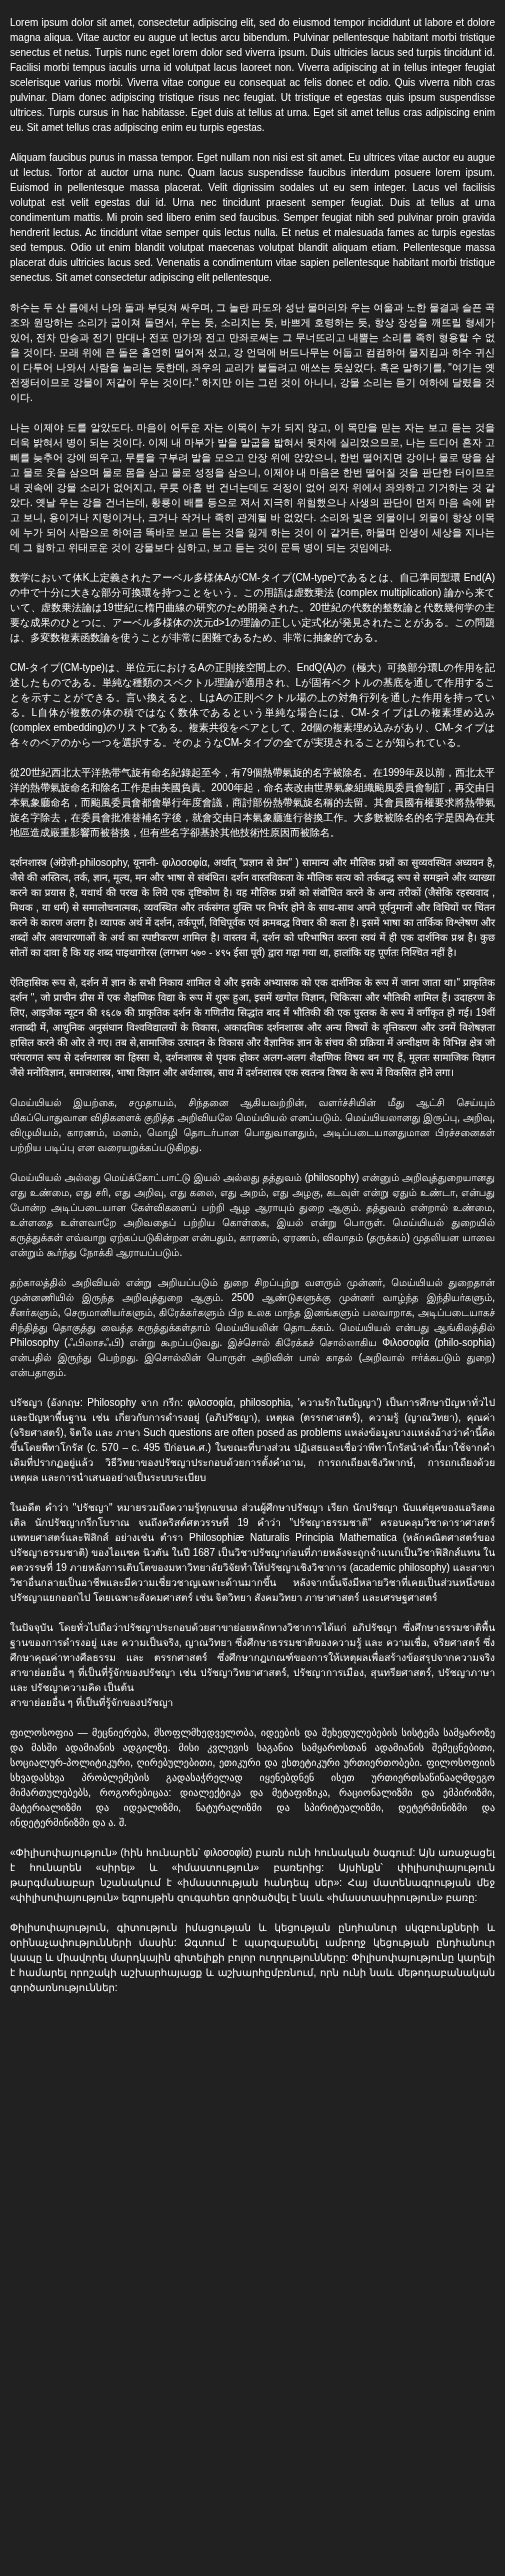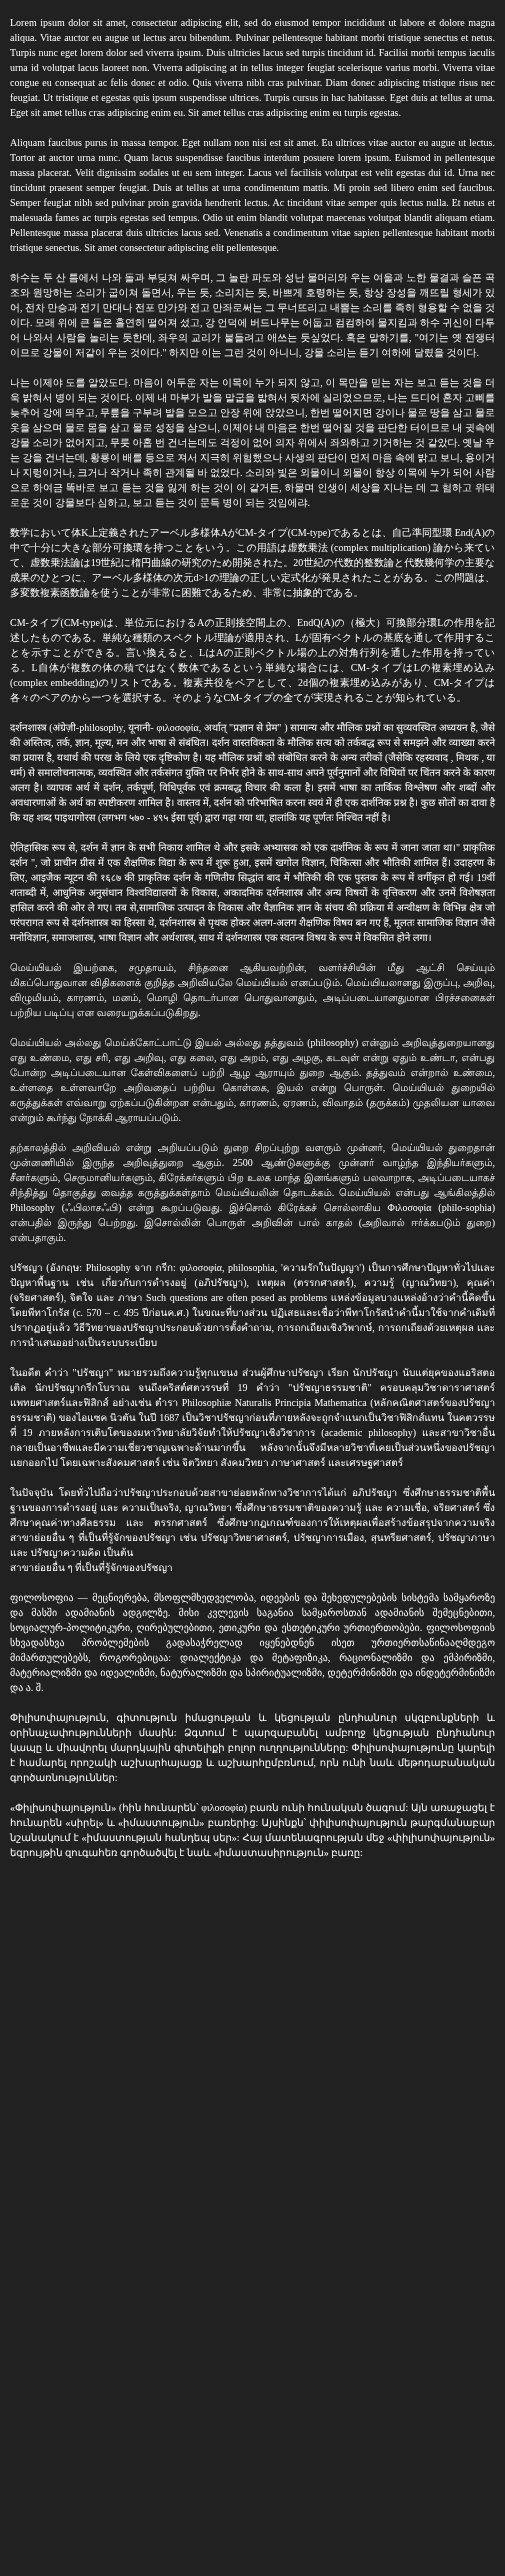--- a/index.html
+++ b/index.html
@@ -10,44 +10,45 @@
     overflow: hidden;
   }
   .doc {
     box-sizing: border-box;
     width: 505px;
     padding: 15px 10px 0 10px;
   }
   .para {
     margin: 0 0 15px 0;
     color: #ffffff;
-    font-family: Liberation Serif, serif;
+    font-family: Liberation Sans, sans-serif;
     font-size: 10px;
     line-height: 15px;
     text-align: justify;
     white-space: pre-wrap;
     overflow-wrap: break-word;
   }
 </style>
 </head>
 <body style="background: rgb(33, 33, 33);">
 
 <main class="doc" style="color: rgb(255, 255, 255);">
     <p class="para" lang="la">Lorem ipsum dolor sit amet, consectetur adipiscing elit, sed do eiusmod tempor incididunt ut labore et dolore magna aliqua. Vitae auctor eu augue ut lectus arcu bibendum. Pulvinar pellentesque habitant morbi tristique senectus et netus. Turpis nunc eget lorem dolor sed viverra ipsum. Duis ultricies lacus sed turpis tincidunt id. Facilisi morbi tempus iaculis urna id volutpat lacus laoreet non. Viverra adipiscing at in tellus integer feugiat scelerisque varius morbi. Viverra vitae congue eu consequat ac felis donec et odio. Quis viverra nibh cras pulvinar. Diam donec adipiscing tristique risus nec feugiat. Ut tristique et egestas quis ipsum suspendisse ultrices. Turpis cursus in hac habitasse. Eget duis at tellus at urna. Eget sit amet tellus cras adipiscing enim eu. Sit amet tellus cras adipiscing enim eu turpis egestas.</p>
     <p class="para" lang="la">Aliquam faucibus purus in massa tempor. Eget nullam non nisi est sit amet. Eu ultrices vitae auctor eu augue ut lectus. Tortor at auctor urna nunc. Quam lacus suspendisse faucibus interdum posuere lorem ipsum. Euismod in pellentesque massa placerat. Velit dignissim sodales ut eu sem integer. Lacus vel facilisis volutpat est velit egestas dui id. Urna nec tincidunt praesent semper feugiat. Duis at tellus at urna condimentum mattis. Mi proin sed libero enim sed faucibus. Semper feugiat nibh sed pulvinar proin gravida hendrerit lectus. Ac tincidunt vitae semper quis lectus nulla. Et netus et malesuada fames ac turpis egestas sed tempus. Odio ut enim blandit volutpat maecenas volutpat blandit aliquam etiam. Pellentesque massa placerat duis ultricies lacus sed. Venenatis a condimentum vitae sapien pellentesque habitant morbi tristique senectus. Sit amet consectetur adipiscing elit pellentesque.</p>
     <p class="para" lang="ko">하수는 두 산 틈에서 나와 돌과 부딪쳐 싸우며, 그 놀란 파도와 성난 물머리와 우는 여울과 노한 물결과 슬픈 곡조와 원망하는 소리가 굽이쳐 돌면서, 우는 듯, 소리치는 듯, 바쁘게 호령하는 듯, 항상 장성을 깨뜨릴 형세가 있어, 전차 만승과 전기 만대나 전포 만가와 전고 만좌로써는 그 무너뜨리고 내뿜는 소리를 족히 형용할 수 없을 것이다. 모래 위에 큰 돌은 홀연히 떨어져 섰고, 강 언덕에 버드나무는 어둡고 컴컴하여 물지킴과 하수 귀신이 다투어 나와서 사람을 놀리는 듯한데, 좌우의 교리가 붙들려고 애쓰는 듯싶었다. 혹은 말하기를, "여기는 옛 전쟁터이므로 강물이 저같이 우는 것이다." 하지만 이는 그런 것이 아니니, 강물 소리는 듣기 여하에 달렸을 것이다.</p>
     <p class="para" lang="ko">나는 이제야 도를 알았도다. 마음이 어두운 자는 이목이 누가 되지 않고, 이 목만을 믿는 자는 보고 듣는 것을 더욱 밝혀서 병이 되는 것이다. 이제 내 마부가 발을 말굽을 밟혀서 뒷차에 실리었으므로, 나는 드디어 혼자 고삐를 늦추어 강에 띄우고, 무릎을 구부려 발을 모으고 안장 위에 앉았으니, 한번 떨어지면 강이나 물로 땅을 삼고 물로 옷을 삼으며 물로 몸을 삼고 물로 성정을 삼으니, 이제야 내 마음은 한번 떨어질 것을 판단한 터이므로 내 귓속에 강물 소리가 없어지고, 무릇 아홉 번 건너는데도 걱정이 없어 의자 위에서 좌와하고 기거하는 것 같았다. 옛날 우는 강을 건너는데, 황룡이 배를 등으로 져서 지극히 위험했으나 사생의 판단이 먼저 마음 속에 밝고 보니, 용이거나 지렁이거나, 크거나 작거나 족히 관계될 바 없었다. 소리와 빛은 외물이니 외물이 항상 이목에 누가 되어 사람으로 하여금 똑바로 보고 듣는 것을 잃게 하는 것이 이 같거든, 하물며 인생이 세상을 지나는 데 그 험하고 위태로운 것이 강물보다 심하고, 보고 듣는 것이 문득 병이 되는 것임에랴.</p>
     <p class="para" lang="ja">数学において体K上定義されたアーベル多様体AがCM-タイプ(CM-type)であるとは、自己準同型環 End(A)の中で十分に大きな部分可換環を持つことをいう。この用語は虚数乗法 (complex multiplication) 論から来ていて、虚数乗法論は19世紀に楕円曲線の研究のため開発された。20世紀の代数的整数論と代数幾何学の主要な成果のひとつに、アーベル多様体の次元d&gt;1の理論の正しい定式化が発見されたことがある。この問題は、多変数複素函数論を使うことが非常に困難であるため、非常に抽象的である。</p>
     <p class="para" lang="ja">CM-タイプ(CM-type)は、単位元におけるAの正則接空間上の、EndQ(A)の（極大）可換部分環Lの作用を記述したものである。単純な種類のスペクトル理論が適用され、Lが固有ベクトルの基底を通して作用することを示すことができる。言い換えると、LはAの正則ベクトル場の上の対角行列を通した作用を持っている。L自体が複数の体の積ではなく数体であるという単純な場合には、CM-タイプはLの複素埋め込み(complex embedding)のリストである。複素共役をペアとして、2d個の複素埋め込みがあり、CM-タイプは各々のペアのから一つを選択する。そのようなCM-タイプの全てが実現されることが知られている。</p>
+    <p class="para" lang="zh">從20世紀西北太平洋热带气旋有命名紀錄起至今，有79個熱帶氣旋的名字被除名。在1999年及以前，西北太平洋的熱帶氣旋命名和除名工作是由美國負責。2000年起，命名表改由世界氣象組織颱風委員會制訂，再交由日本氣象廳命名，而颱風委員會都會舉行年度會議，商討部份熱帶氣旋名稱的去留。其會員國有權要求將熱帶氣旋名字除去，在委員會批准替補名字後，就會交由日本氣象廳進行替換工作。大多數被除名的名字是因為在其地區造成嚴重影響而被替換，但有些名字卻基於其他技術性原因而被除名。</p>
     <p class="para" lang="hi">दर्शनशास्त्र (अंग्रेज़ी-philosophy, यूनानी- φιλοσοφία, अर्थात् "प्रज्ञान से प्रेम" ) सामान्य और मौलिक प्रश्नों का सुव्यवस्थित अध्ययन है, जैसे की अस्तित्व, तर्क, ज्ञान, मूल्य, मन और भाषा से संबंधित। दर्शन वास्तविकता के मौलिक सत्य को तर्कबद्ध रूप से समझने और व्याख्या करने का प्रयास है, यथार्थ की परख के लिये एक दृष्टिकोण है। यह मौलिक प्रश्नों को संबोधित करने के अन्य तरीकों (जैसेकि रहस्यवाद , मिथक , या धर्म) से समालोचनात्मक, व्यवस्थित और तर्कसंगत युक्ति पर निर्भर होने के साथ-साथ अपने पूर्वनुमानों और विधियों पर चिंतन करने के कारण अलग है। व्यापक अर्थ में दर्शन, तर्कपूर्ण, विधिपूर्वक एवं क्रमबद्ध विचार की कला है। इसमें भाषा का तार्किक विश्लेषण और शब्दों और अवधारणाओं के अर्थ का स्पष्टीकरण शामिल है। वास्तव में, दर्शन को परिभाषित करना स्वयं में ही एक दार्शनिक प्रश्न है। कुछ सोतों का दावा है कि यह शब्द पाइथागोरस (लगभग ५७० - ४९५ ईसा पूर्व) द्वारा गढ़ा गया था, हालांकि यह पूर्णतः निश्चित नहीं है।</p>
     <p class="para" lang="hi">ऐतिहासिक रूप से, दर्शन में ज्ञान के सभी निकाय शामिल थे और इसके अभ्यासक को एक दार्शनिक के रूप में जाना जाता था।" प्राकृतिक दर्शन ", जो प्राचीन ग्रीस में एक शैक्षणिक विद्या के रूप में शुरू हुआ, इसमें खगोल विज्ञान, चिकित्सा और भौतिकी शामिल हैं। उदाहरण के लिए, आइजैक न्यूटन की १६८७ की प्राकृतिक दर्शन के गणितीय सिद्धांत बाद में भौतिकी की एक पुस्तक के रूप में वर्गीकृत हो गई। 19वीं शताब्दी में, आधुनिक अनुसंधान विश्वविद्यालयों के विकास, अकादमिक दर्शनशास्त्र और अन्य विषयों के वृत्तिकरण और उनमें विशेषज्ञता हासिल करने की ओर ले गए। तब से,सामाजिक उत्पादन के विकास और वैज्ञानिक ज्ञान के संचय की प्रक्रिया में अन्वीक्षण के विभिन्न क्षेत्र जो परंपरागत रूप से दर्शनशास्त्र का हिस्सा थे, दर्शनशास्त्र से पृथक होकर अलग-अलग शैक्षणिक विषय बन गए हैं, मूलतः सामाजिक विज्ञान जैसे मनोविज्ञान, समाजशास्त्र, भाषा विज्ञान और अर्थशास्त्र, साथ में दर्शनशास्त्र एक स्वतन्त्र विषय के रूप में विकसित होने लगा।</p>
     <p class="para" lang="ta">மெய்யியல் இயற்கை, சமுதாயம், சிந்தனை ஆகியவற்றின், வளர்ச்சியின் மீது ஆட்சி செய்யும் மிகப்பொதுவான விதிகளைக் குறித்த அறிவியலே மெய்யியல் எனப்படும். மெய்யியலானது இருப்பு, அறிவு, விழுமியம், காரணம், மனம், மொழி தொடர்பான பொதுவானதும், அடிப்படையானதுமான பிரச்சனைகள் பற்றிய படிப்பு என வரையறுக்கப்படுகிறது.</p>
     <p class="para" lang="ta">மெய்யியல் அல்லது மெய்க்கோட்பாட்டு இயல் அல்லது தத்துவம் (philosophy) என்னும் அறிவுத்துறையானது எது உண்மை, எது சரி, எது அறிவு, எது கலை, எது அறம், எது அழகு, கடவுள் என்று ஏதும் உண்டா, என்பது போன்ற அடிப்படையான கேள்விகளைப் பற்றி ஆழ ஆராயும் துறை ஆகும். தத்துவம் என்றால் உண்மை, உள்ளதை உள்ளவாறே அறிவதைப் பற்றிய கொள்கை, இயல் என்று பொருள். மெய்யியல் துறையில் கருத்துக்கள் எவ்வாறு ஏற்கப்படுகின்றன என்பதும், காரணம், ஏரணம், விவாதம் (தருக்கம்) முதலியன யாவை என்றும் கூர்ந்து நோக்கி ஆராயப்படும்.</p>
     <p class="para" lang="ta">தற்காலத்தில் அறிவியல் என்று அறியப்படும் துறை சிறப்புற்று வளரும் முன்னர், மெய்யியல் துறைதான் முன்னணியில் இருந்த அறிவுத்துறை ஆகும். 2500 ஆண்டுகளுக்கு முன்னர் வாழ்ந்த இந்தியர்களும், சீனர்களும், செருமானியர்களும், கிரேக்கர்களும் பிற உலக மாந்த இனங்களும் பலவாறாக, அடிப்படையாகச் சிந்தித்து தொகுத்து வைத்த கருத்துக்கள்தாம் மெய்யியலின் தொடக்கம். மெய்யியல் என்பது ஆங்கிலத்தில் Philosophy (ஃபிலாசஃபி) என்று கூறப்படுவது. இச்சொல் கிரேக்கச் சொல்லாகிய Φιλοσοφία (philo-sophia) என்பதில் இருந்து பெற்றது. இசொல்லின் பொருள் அறிவின் பால் காதல் (அறிவால் ஈர்க்கபடும் துறை) என்பதாகும்.</p>
     <p class="para" lang="th">ปรัชญา (อังกฤษ: Philosophy จาก กรีก: φιλοσοφία, philosophia, 'ความรักในปัญญา') เป็นการศึกษาปัญหาทั่วไปและปัญหาพื้นฐาน เช่น เกี่ยวกับการดำรงอยู่ (อภิปรัชญา), เหตุผล (ตรรกศาสตร์), ความรู้ (ญาณวิทยา), คุณค่า (จริยศาสตร์), จิตใจ และ ภาษา Such questions are often posed as problems แหล่งข้อมูลบางแหล่งอ้างว่าคำนี้คิดขึ้นโดยพีทาโกรัส (c. 570 – c. 495 ปีก่อนค.ศ.) ในขณะที่บางส่วน ปฏิเสธและเชื่อว่าพีทาโกรัสนำคำนี้มาใช้จากคำเดิมที่ปรากฏอยู่แล้ว วิธีวิทยาของปรัชญาประกอบด้วยการตั้งคำถาม, การถกเถียงเชิงวิพากษ์, การถกเถียงด้วยเหตุผล และการนำเสนออย่างเป็นระบบระเบียบ</p>
     <p class="para" lang="th">ในอดีต คำว่า "ปรัชญา" หมายรวมถึงความรู้ทุกแขนง ส่วนผู้ศึกษาปรัชญา เรียก นักปรัชญา นับแต่ยุคของแอริสตอเติล นักปรัชญากรีกโบราณ จนถึงคริสต์ศตวรรษที่ 19 คำว่า "ปรัชญาธรรมชาติ" ครอบคลุมวิชาดาราศาสตร์ แพทยศาสตร์และฟิสิกส์ อย่างเช่น ตำรา Philosophiæ Naturalis Principia Mathematica (หลักคณิตศาสตร์ของปรัชญาธรรมชาติ) ของไอแซค นิวตัน ในปี 1687 เป็นวิชาปรัชญาก่อนที่ภายหลังจะถูกจำแนกเป็นวิชาฟิสิกส์แทน ในคตวรรษที่ 19 ภายหลังการเติบโตของมหาวิทยาลัยวิจัยทำให้ปรัชญาเชิงวิชาการ (academic philosophy) และสาขาวิชาอื่นกลายเป็นอาชีพและมีความเชี่ยวชาญเฉพาะด้านมากขึ้น หลังจากนั้นจึงมีหลายวิชาที่เคยเป็นส่วนหนึ่งของปรัชญาแยกออกไป โดยเฉพาะสังคมศาสตร์ เช่น จิตวิทยา สังคมวิทยา ภาษาศาสตร์ และเศรษฐศาสตร์</p>
     <p class="para" lang="th">ในปัจจุบัน โดยทั่วไปถือว่าปรัชญาประกอบด้วยสาขาย่อยหลักทางวิชาการได้แก่ อภิปรัชญา ซึ่งศึกษาธรรมชาติพื้นฐานของการดำรงอยู่ และ ความเป็นจริง, ญาณวิทยา ซึ่งศึกษาธรรมชาติของความรู้ และ ความเชื่อ, จริยศาสตร์ ซึ่งศึกษาคุณค่าทางศีลธรรม และ ตรรกศาสตร์ ซึ่งศึกษากฎเกณฑ์ของการให้เหตุผลเพื่อสร้างข้อสรุปจากความจริง สาขาย่อยอื่น ๆ ที่เป็นที่รู้จักของปรัชญา เช่น ปรัชญาวิทยาศาสตร์, ปรัชญาการเมือง, สุนทรียศาสตร์, ปรัชญาภาษา และ ปรัชญาความคิด เป็นต้น
 สาขาย่อยอื่น ๆ ที่เป็นที่รู้จักของปรัชญา</p>
     <p class="para" lang="ka">ფილოსოფია — მეცნიერება, მსოფლმხედველობა, იდეების და შეხედულებების სისტემა სამყაროზე და მასში ადამიანის ადგილზე. მისი კვლევის საგანია სამყაროსთან ადამიანის შემეცნებითი, სოციალურ-პოლიტიკური, ღირებულებითი, ეთიკური და ესთეტიკური ურთიერთობები. ფილოსოფიის სხვადასხვა პრობლემების გადასაჭრელად იყენებდნენ ისეთ ურთიერთსაწინააღმდეგო მიმართულებებს, როგორებიცაა: დიალექტიკა და მეტაფიზიკა, რაციონალიზმი და ემპირიზმი, მატერიალიზმი და იდეალიზმი, ნატურალიზმი და სპირიტუალიზმი, დეტერმინიზმი და ინდეტერმინიზმი და ა. შ.</p>
+    <p class="para" lang="hy">«Փիլիսոփայություն» (հին հունարեն՝ φιλοσοφία) բառն ունի հունական ծագում: Այն առաջացել է հունարեն «սիրել» և «իմաստություն» բառերից: Այսինքն՝ փիլիսոփայություն թարգմանաբար նշանակում է «իմաստության հանդեպ սեր»: Հայ մատենագրության մեջ «փիլիսոփայություն» եզրույթին զուգահեռ գործածվել է նաև «իմաստասիրություն» բառը:</p>
     <p class="para" lang="hy">Փիլիսոփայություն, գիտություն իմացության և կեցության ընդհանուր սկզբունքների և օրինաչափությունների մասին: Ձգտում է պարզաբանել ամբողջ կեցության ընդհանուր կապը և միավորել մարդկային գիտելիքի բոլոր ուղղությունները: Փիլիսոփայությունը կարելի է համարել որոշակի աշխարհայացք և աշխարհըմբռնում, որն ունի նաև մեթոդաբանական գործառնություններ:</p>
-    <p class="para" lang="hy">«Փիլիսոփայություն» (հին հունարեն՝ φιλοσοφία) բառն ունի հունական ծագում: Այն առաջացել է հունարեն «սիրել» և «իմաստություն» բառերից: Այսինքն՝ փիլիսոփայություն թարգմանաբար նշանակում է «իմաստության հանդեպ սեր»: Հայ մատենագրության մեջ «փիլիսոփայություն» եզրույթին զուգահեռ գործածվել է նաև «իմաստասիրություն» բառը:</p>
   </main>
 
 
 </body></html>

